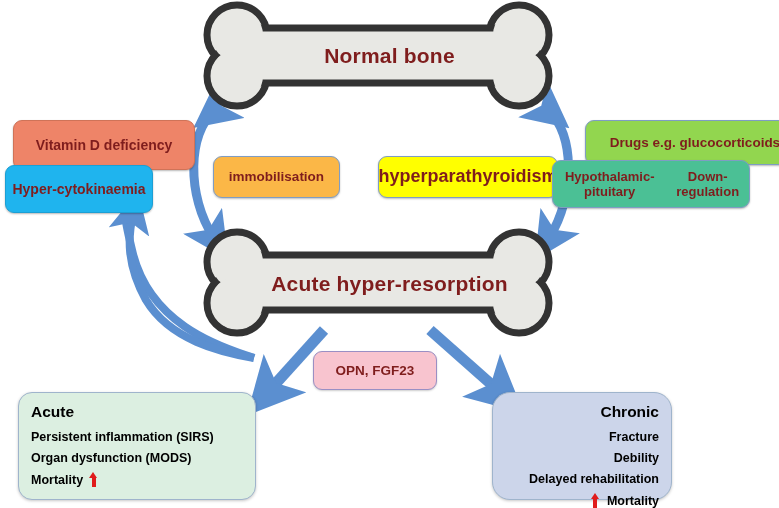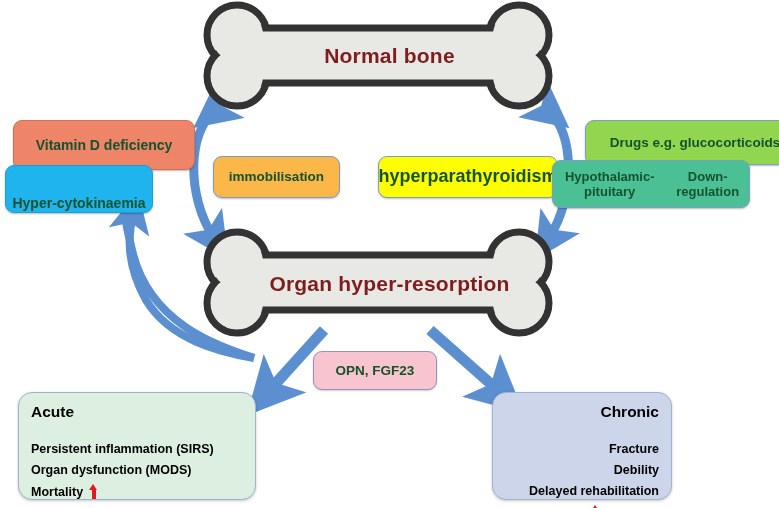--- a/index.html
+++ b/index.html
@@ -27,21 +27,21 @@
 
   
   .rbox{
     position:absolute;
     box-sizing:border-box;
     display:flex;
     align-items:center;
     justify-content:center;
     text-align:center;
     font-weight:bold;
-    color:#14532d;
+    color:#7f1d1d;
     border-radius:9px;
     line-height:1.18;
   }
 
   .box-vitd{
     background:#ee8468;
     border:1px solid #d2controls;
     border:1px solid #cf7358;
     box-shadow:0 1px 2px rgba(0,0,0,.28);
   }
@@ -90,21 +90,21 @@
   .panel ul{list-style:none;margin:0;padding:0;}
   .panel li{
     font-weight:bold;
     color:#000000;
     white-space:nowrap;
     display:flex;
     align-items:center;
   }
   .panel-acute li{justify-content:flex-start;}
   .panel-chronic li{justify-content:flex-end;}
-  .panel .head{font-size:15.5px;margin-bottom:21px;}
+  .panel .head{font-size:15.5px;margin-bottom:9px;}
   .panel .item{font-size:12.5px;margin-bottom:7px;}
   .uparrow{
     display:inline-block;
     width:9px;height:15px;
     position:relative;
     flex:0 0 auto;
   }
   .uparrow::before{
     content:"";
     position:absolute;
@@ -184,27 +184,27 @@
         <circle cx="237" cy="262" r="26"></circle>
         <circle cx="237" cy="303" r="26"></circle>
         <circle cx="519" cy="262" r="26"></circle>
         <circle cx="519" cy="303" r="26"></circle>
         <rect x="234" y="259" width="290" height="47"></rect>
       </g>
     </g>
   </svg>
 
   <div class="bone-label" style="top:44px;font-size:21px;">Normal bone</div>
-  <div class="bone-label" style="top:272px;font-size:21px;">Organ hyper-resorption</div>
+  <div class="bone-label" style="top:272px;font-size:21px;">Acute hyper-resorption</div>
 
   <div class="rbox box-vitd" style="left:13px;top:120px;width:182px;height:50px;font-size:14px;">
     <span>Vitamin D deficiency</span>
   </div>
 
-  <div class="rbox box-hyperc" style="left:5px;top:165px;width:148px;height:48px;font-size:14px;align-items:flex-end;">
+  <div class="rbox box-hyperc" style="left:5px;top:165px;width:148px;height:48px;font-size:14px;">
     <span>Hyper-cytokinaemia</span>
   </div>
 
   <div class="rbox box-immob" style="left:213px;top:156px;width:127px;height:42px;font-size:13.5px;">
     <span>immobilisation</span>
   </div>
 
   <div class="rbox box-hyperpara" style="left:378px;top:156px;width:180px;height:42px;font-size:18px;">
     <span>hyperparathyroidism</span>
   </div>
@@ -231,21 +231,21 @@
       <li class="item">
         <span>Organ dysfunction (MODS)</span>
       </li>
       <li class="item">
         <span>Mortality</span>
         <span class="uparrow ar-left"></span>
       </li>
     </ul>
   </div>
 
-  <div class="panel panel-chronic" style="left:492px;top:392px;width:180px;height:108px;">
+  <div class="panel panel-chronic" style="left:492px;top:392px;width:180px;height:108px;border-radius:18px;">
     <ul>
       <li class="head">Chronic</li>
       <li class="item">
         <span>Fracture</span>
       </li>
       <li class="item">
         <span>Debility</span>
       </li>
       <li class="item">
         <span>Delayed rehabilitation</span>

